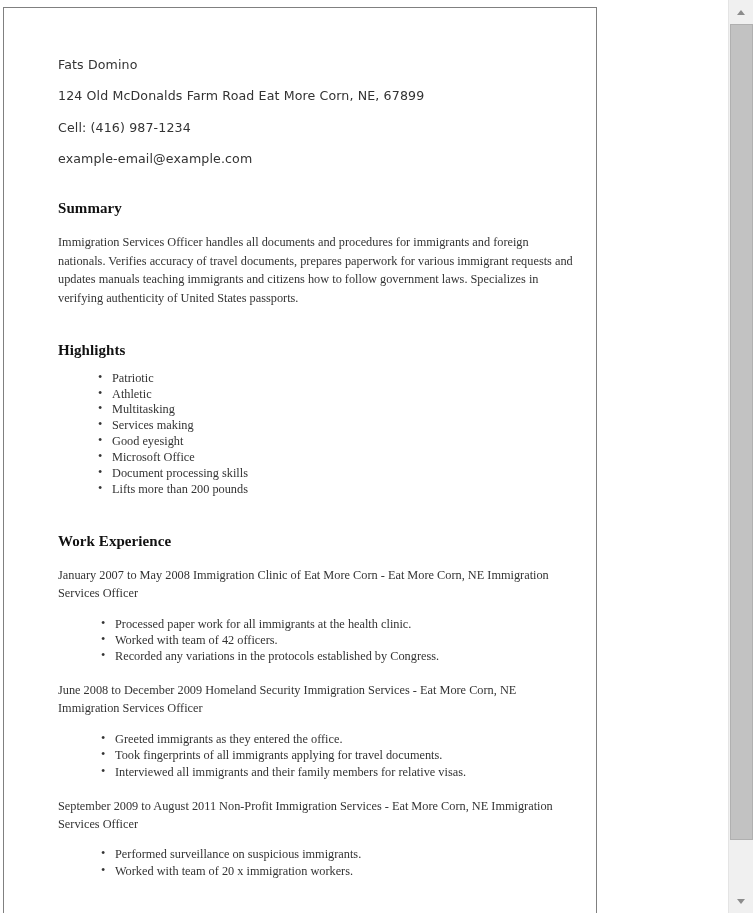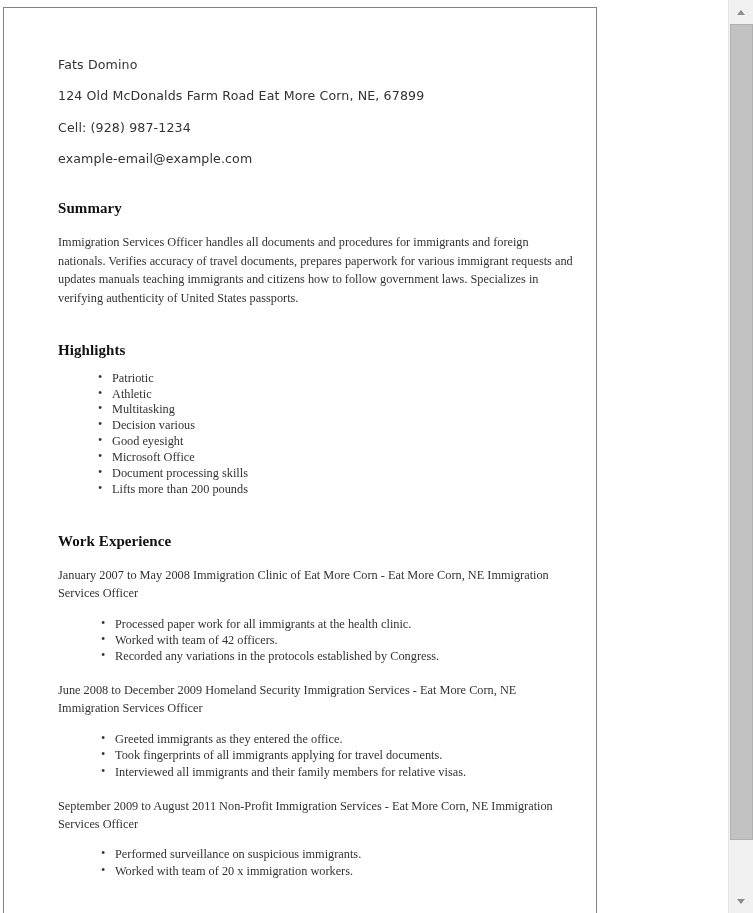--- a/index.html
+++ b/index.html
@@ -189,36 +189,36 @@
 <body>
 
 <div id="page-root">
 
   <div class="doc-frame">
     <div class="doc-inner">
 
       <div class="contact-block">
         <p class="contact-line name">Fats Domino</p>
         <p class="contact-line">124 Old McDonalds Farm Road Eat More Corn, NE, 67899</p>
-        <p class="contact-line">Cell: (928) 987-1234</p>
+        <p class="contact-line">Cell: (416) 987-1234</p>
         <p class="contact-line">example-email@example.com</p>
       </div>
 
       <div class="section sec-summary">
         <h2 class="section-heading">Summary</h2>
         <p class="body-text">Immigration Services Officer handles all documents and procedures for immigrants and foreign nationals. Verifies accuracy of travel documents, prepares paperwork for various immigrant requests and updates manuals teaching immigrants and citizens how to follow government laws. Specializes in verifying authenticity of United States passports.</p>
       </div>
 
       <div class="section sec-highlights">
         <h2 class="section-heading">Highlights</h2>
         <ul class="bullets" id="highlights-list">
             <li>Patriotic</li>
             <li>Athletic</li>
             <li>Multitasking</li>
-            <li>Decision various</li>
+            <li>Services making</li>
             <li>Good eyesight</li>
             <li>Microsoft Office</li>
             <li>Document processing skills</li>
             <li>Lifts more than 200 pounds</li>
           </ul>
       </div>
 
       <div class="section sec-work">
         <h2 class="section-heading">Work Experience</h2>
         <div id="work-entries">

